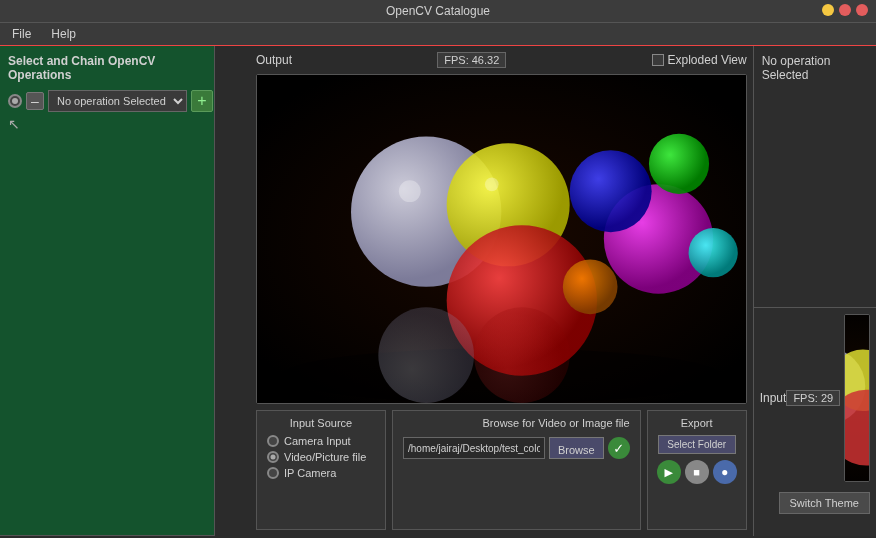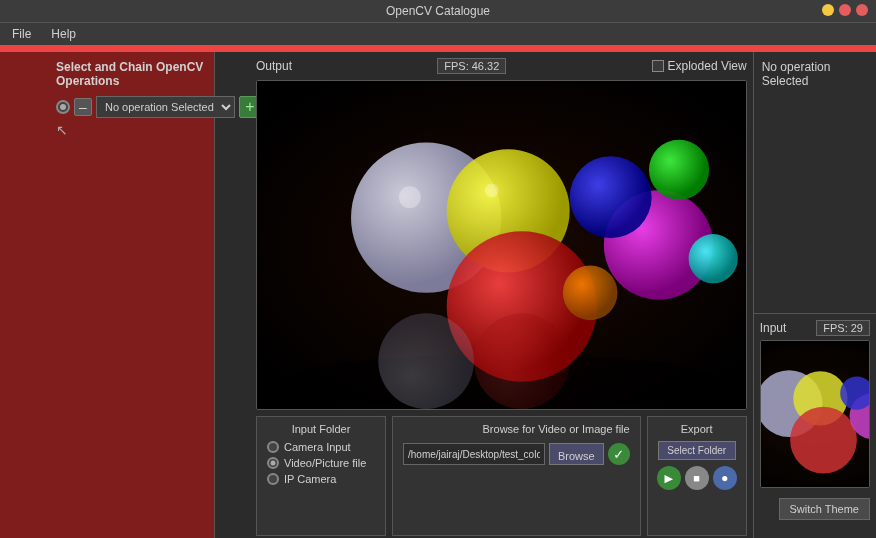--- a/index.html
+++ b/index.html
@@ -44,44 +44,43 @@
     .btn-yellow { background: #f5c842; }
     .btn-red { background: #e35d5d; }
     .btn-close { background: #e35d5d; }
 
     
     .menu-bar {
       background: #3a3a3a;
       display: flex;
       gap: 12px;
       padding: 3px 8px;
-      border-bottom: 7px solid #ef4444;
+      border-bottom: 1px solid #ef4444;
       font-size: 12px;
     }
 
     .menu-item {
       color: #d0d0d0;
       cursor: pointer;
       padding: 1px 4px;
     }
 
     
     .main-layout {
       display: flex;
       height: calc(538px - 48px);
     }
 
     
     .left-panel {
       width: 215px;
-      background: #7f1d1d;
+      background: #14532d;
       border-right: 1px solid #555;
       display: flex;
       flex-direction: column;
-      padding-left: 48px;
     }
 
     .left-panel-top {
       padding: 8px;
       border-bottom: 1px solid #555;
       flex: 1;
     }
 
     .panel-title {
       font-size: 12px;
@@ -416,21 +415,21 @@
 
     .no-operation-text {
       color: #d0d0d0;
       font-size: 12px;
     }
 
     .right-bottom {
       height: 180px;
       padding: 6px;
       display: flex;
-      flex-direction: column;
+      flex-direction: row;
       gap: 4px;
     }
 
     .input-header {
       display: flex;
       justify-content: space-between;
       align-items: center;
     }
 
     .input-preview {
@@ -564,21 +563,21 @@
 
           <circle cx="118" cy="85" r="8" fill="white" opacity="0.3"></circle>
           <circle cx="178" cy="80" r="5" fill="white" opacity="0.3"></circle>
         </svg>
       </div>
     </div>
 
     <div class="bottom-section">
 
       <div class="input-source-panel">
-        <div class="input-source-title">Input Folder</div>
+        <div class="input-source-title">Input Source</div>
         <div class="radio-option">
           <div class="radio-circle"></div>
           <span class="radio-label">Camera Input</span>
         </div>
         <div class="radio-option">
           <div class="radio-circle checked"></div>
           <span class="radio-label">Video/Picture file</span>
         </div>
         <div class="radio-option">
           <div class="radio-circle"></div>

